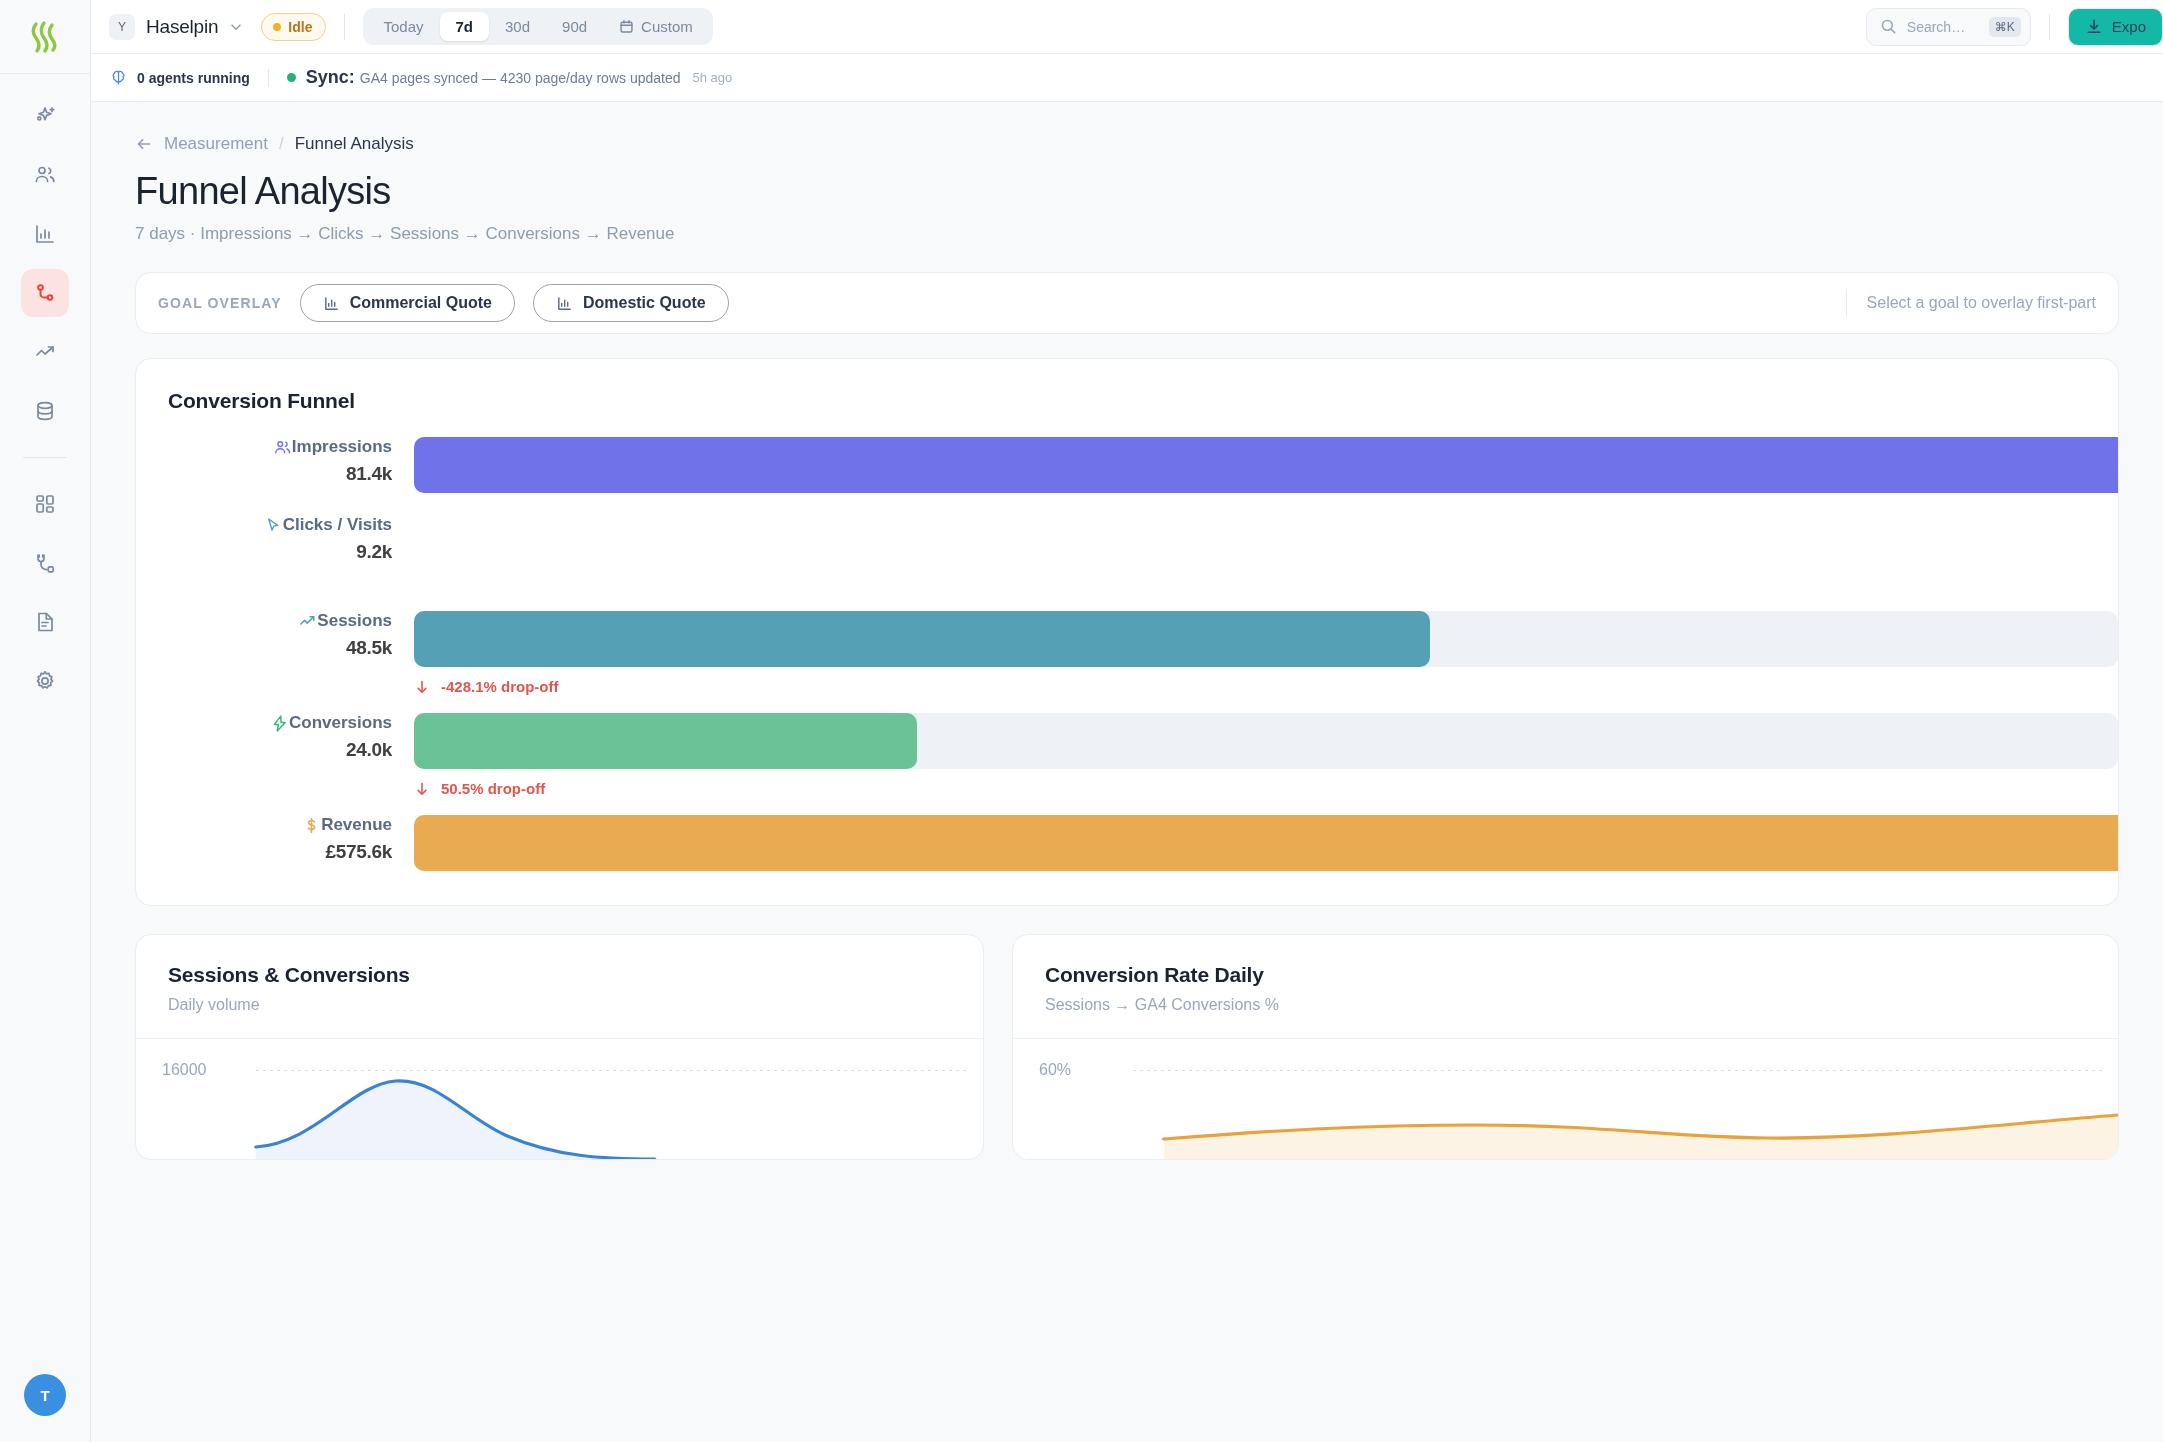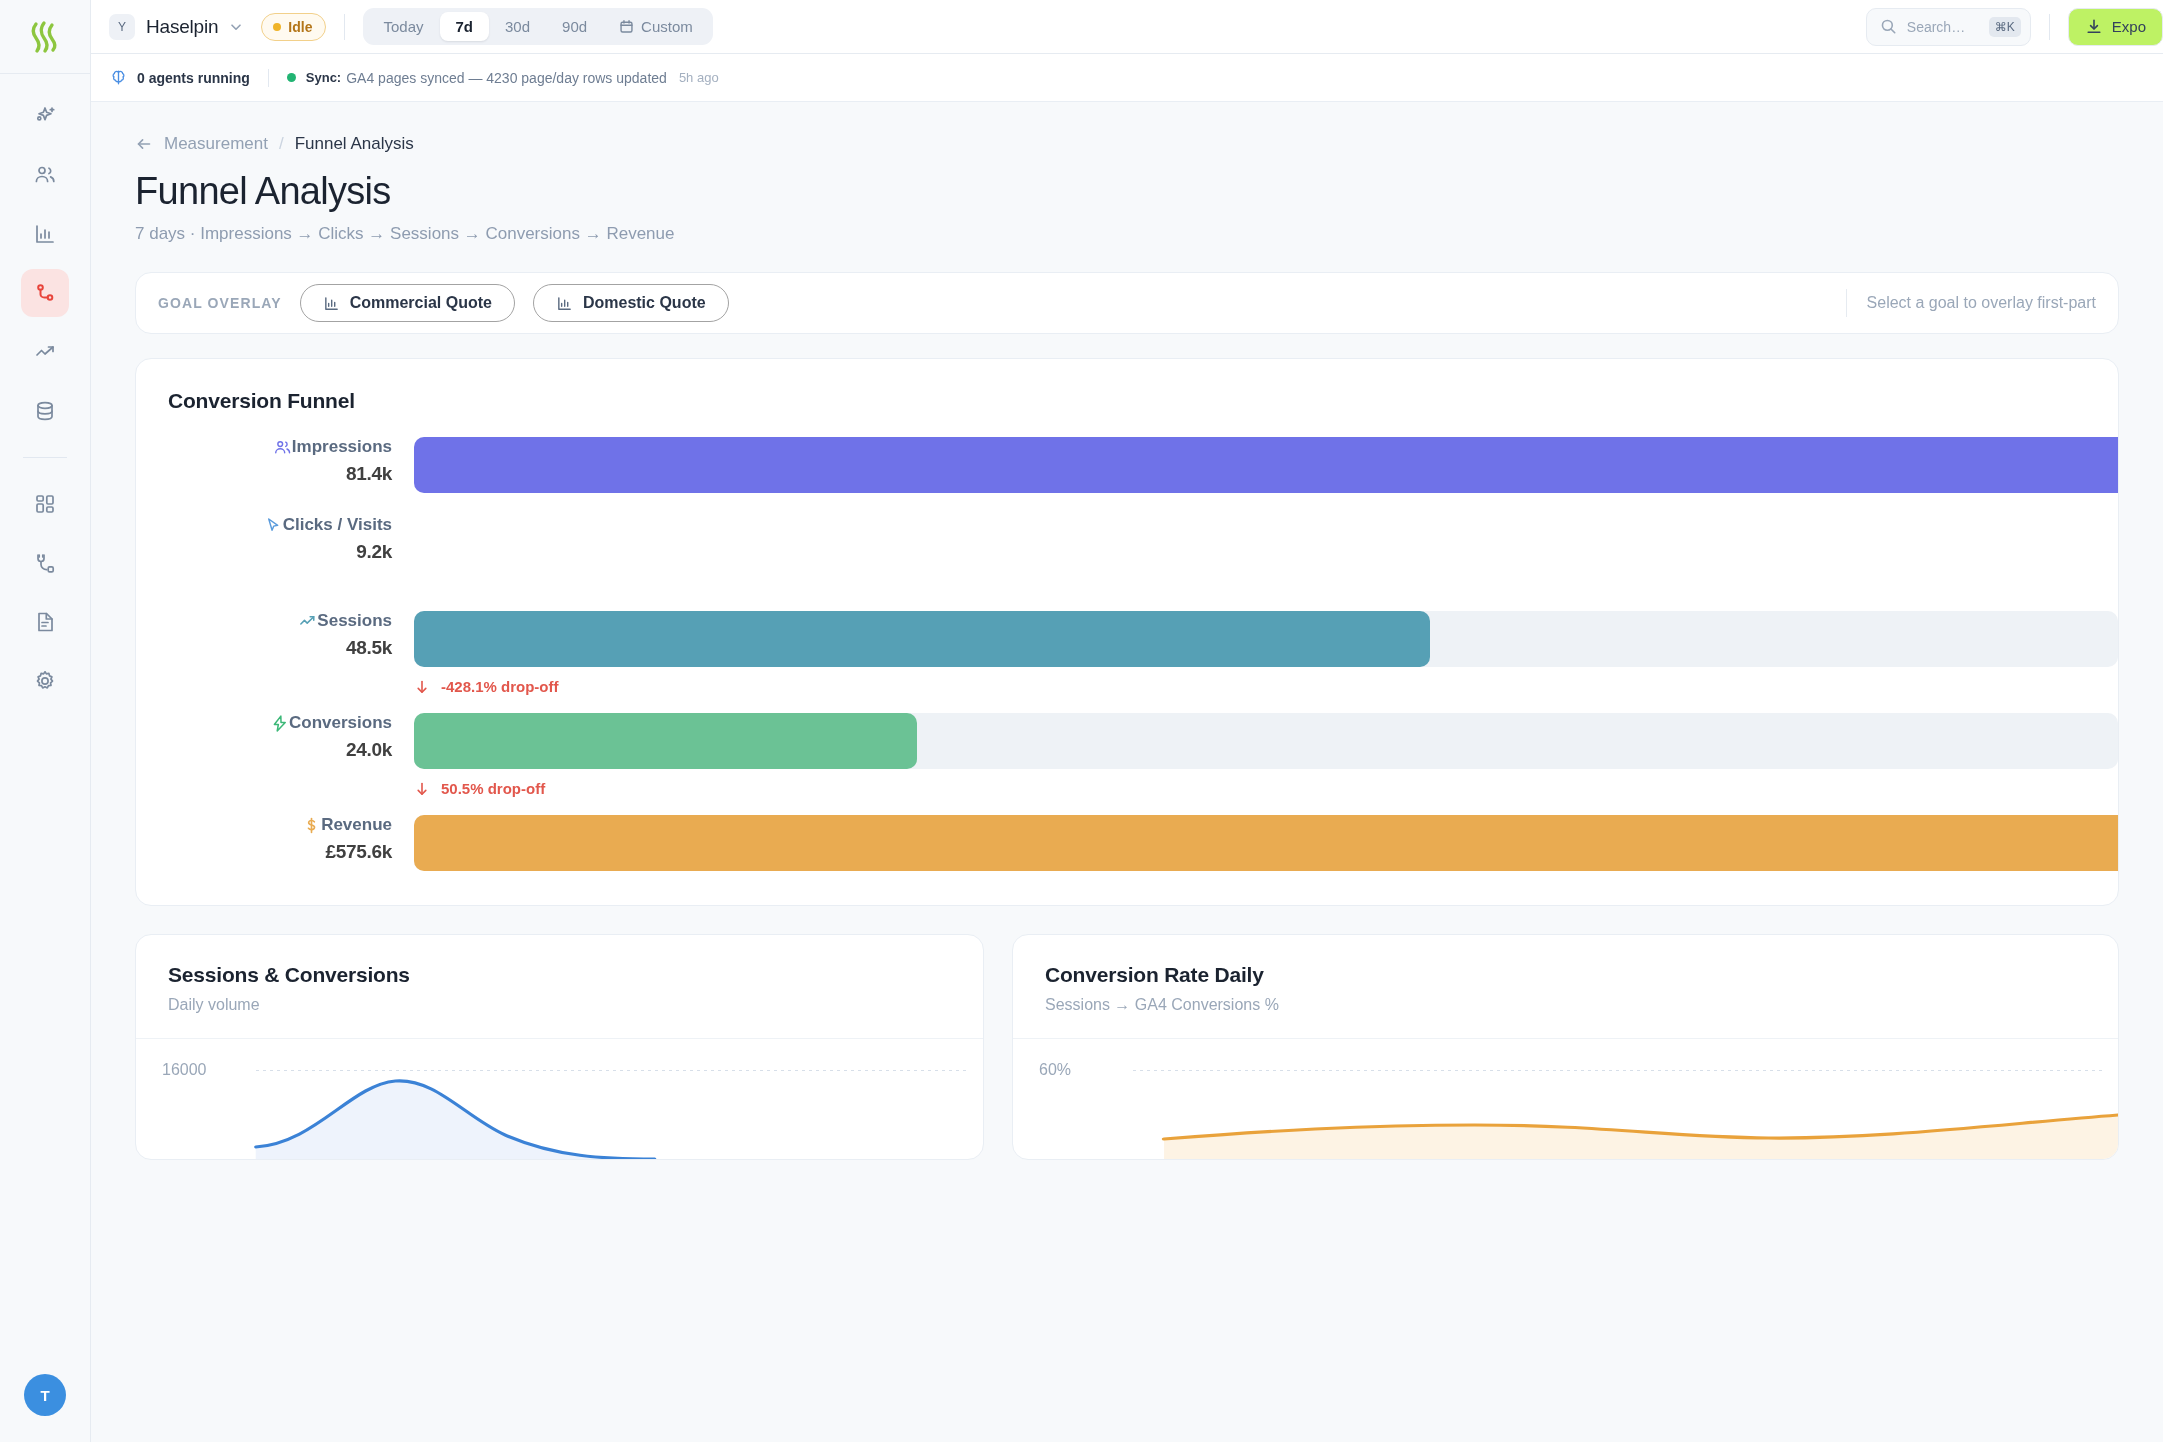--- a/index.html
+++ b/index.html
@@ -79,34 +79,34 @@
     background: #f7f9fb; border: 1px solid #e6ebf1; border-radius: 10px;
     padding: 8px 9px 8px 13px; width: 165px;
   }
   .search-ph { font-size: 14px; color: #9aa7b8; flex: 1; }
   .kbd {
     background: #e3e8ef; color: #5a6a80; border-radius: 5px;
     font-size: 12px; padding: 3px 6px;
   }
   .export-btn {
     display: flex; align-items: center; gap: 9px;
-    border: 1px solid #e6ebf1; border-radius: 10px; background: #bef264;
+    border: 1px solid #e6ebf1; border-radius: 10px; background: #14b8a6;
     padding: 9px 16px; font-size: 15px; color: #33415c; white-space: nowrap;
   }
 
   
   #syncbar {
     height: 48px; background: #fff; border-bottom: 1px solid #e9eef4;
     display: flex; align-items: center; padding-left: 18px; gap: 0;
   }
   .sync-agents { display: flex; align-items: center; gap: 9px; }
   .sync-agents-txt { font-size: 14px; font-weight: 700; color: #2b3648; }
   .sync-div { width: 1px; height: 18px; background: #e2e8f0; margin: 0 18px; }
   .sync-dot { width: 9px; height: 9px; border-radius: 50%; background: #22b473; margin-right: 10px; }
-  .sync-label { font-size: 13px; font-weight: 700; color: #2b3648; }
+  .sync-label { font-size: 18px; font-weight: 700; color: #2b3648; }
   .sync-msg { font-size: 14px; color: #6e7d92; margin-left: 5px; }
   .sync-ago { font-size: 13px; color: #a4b0c0; margin-left: 12px; }
 
   
   #content { padding: 32px 0 0 0; }
   .pad { padding-left: 44px; padding-right: 44px; }
 
   .breadcrumb { display: flex; align-items: center; gap: 11px; font-size: 17px; }
   .crumb-back { color: #93a1b4; }
   .crumb-link { color: #93a1b4; cursor: pointer; }

